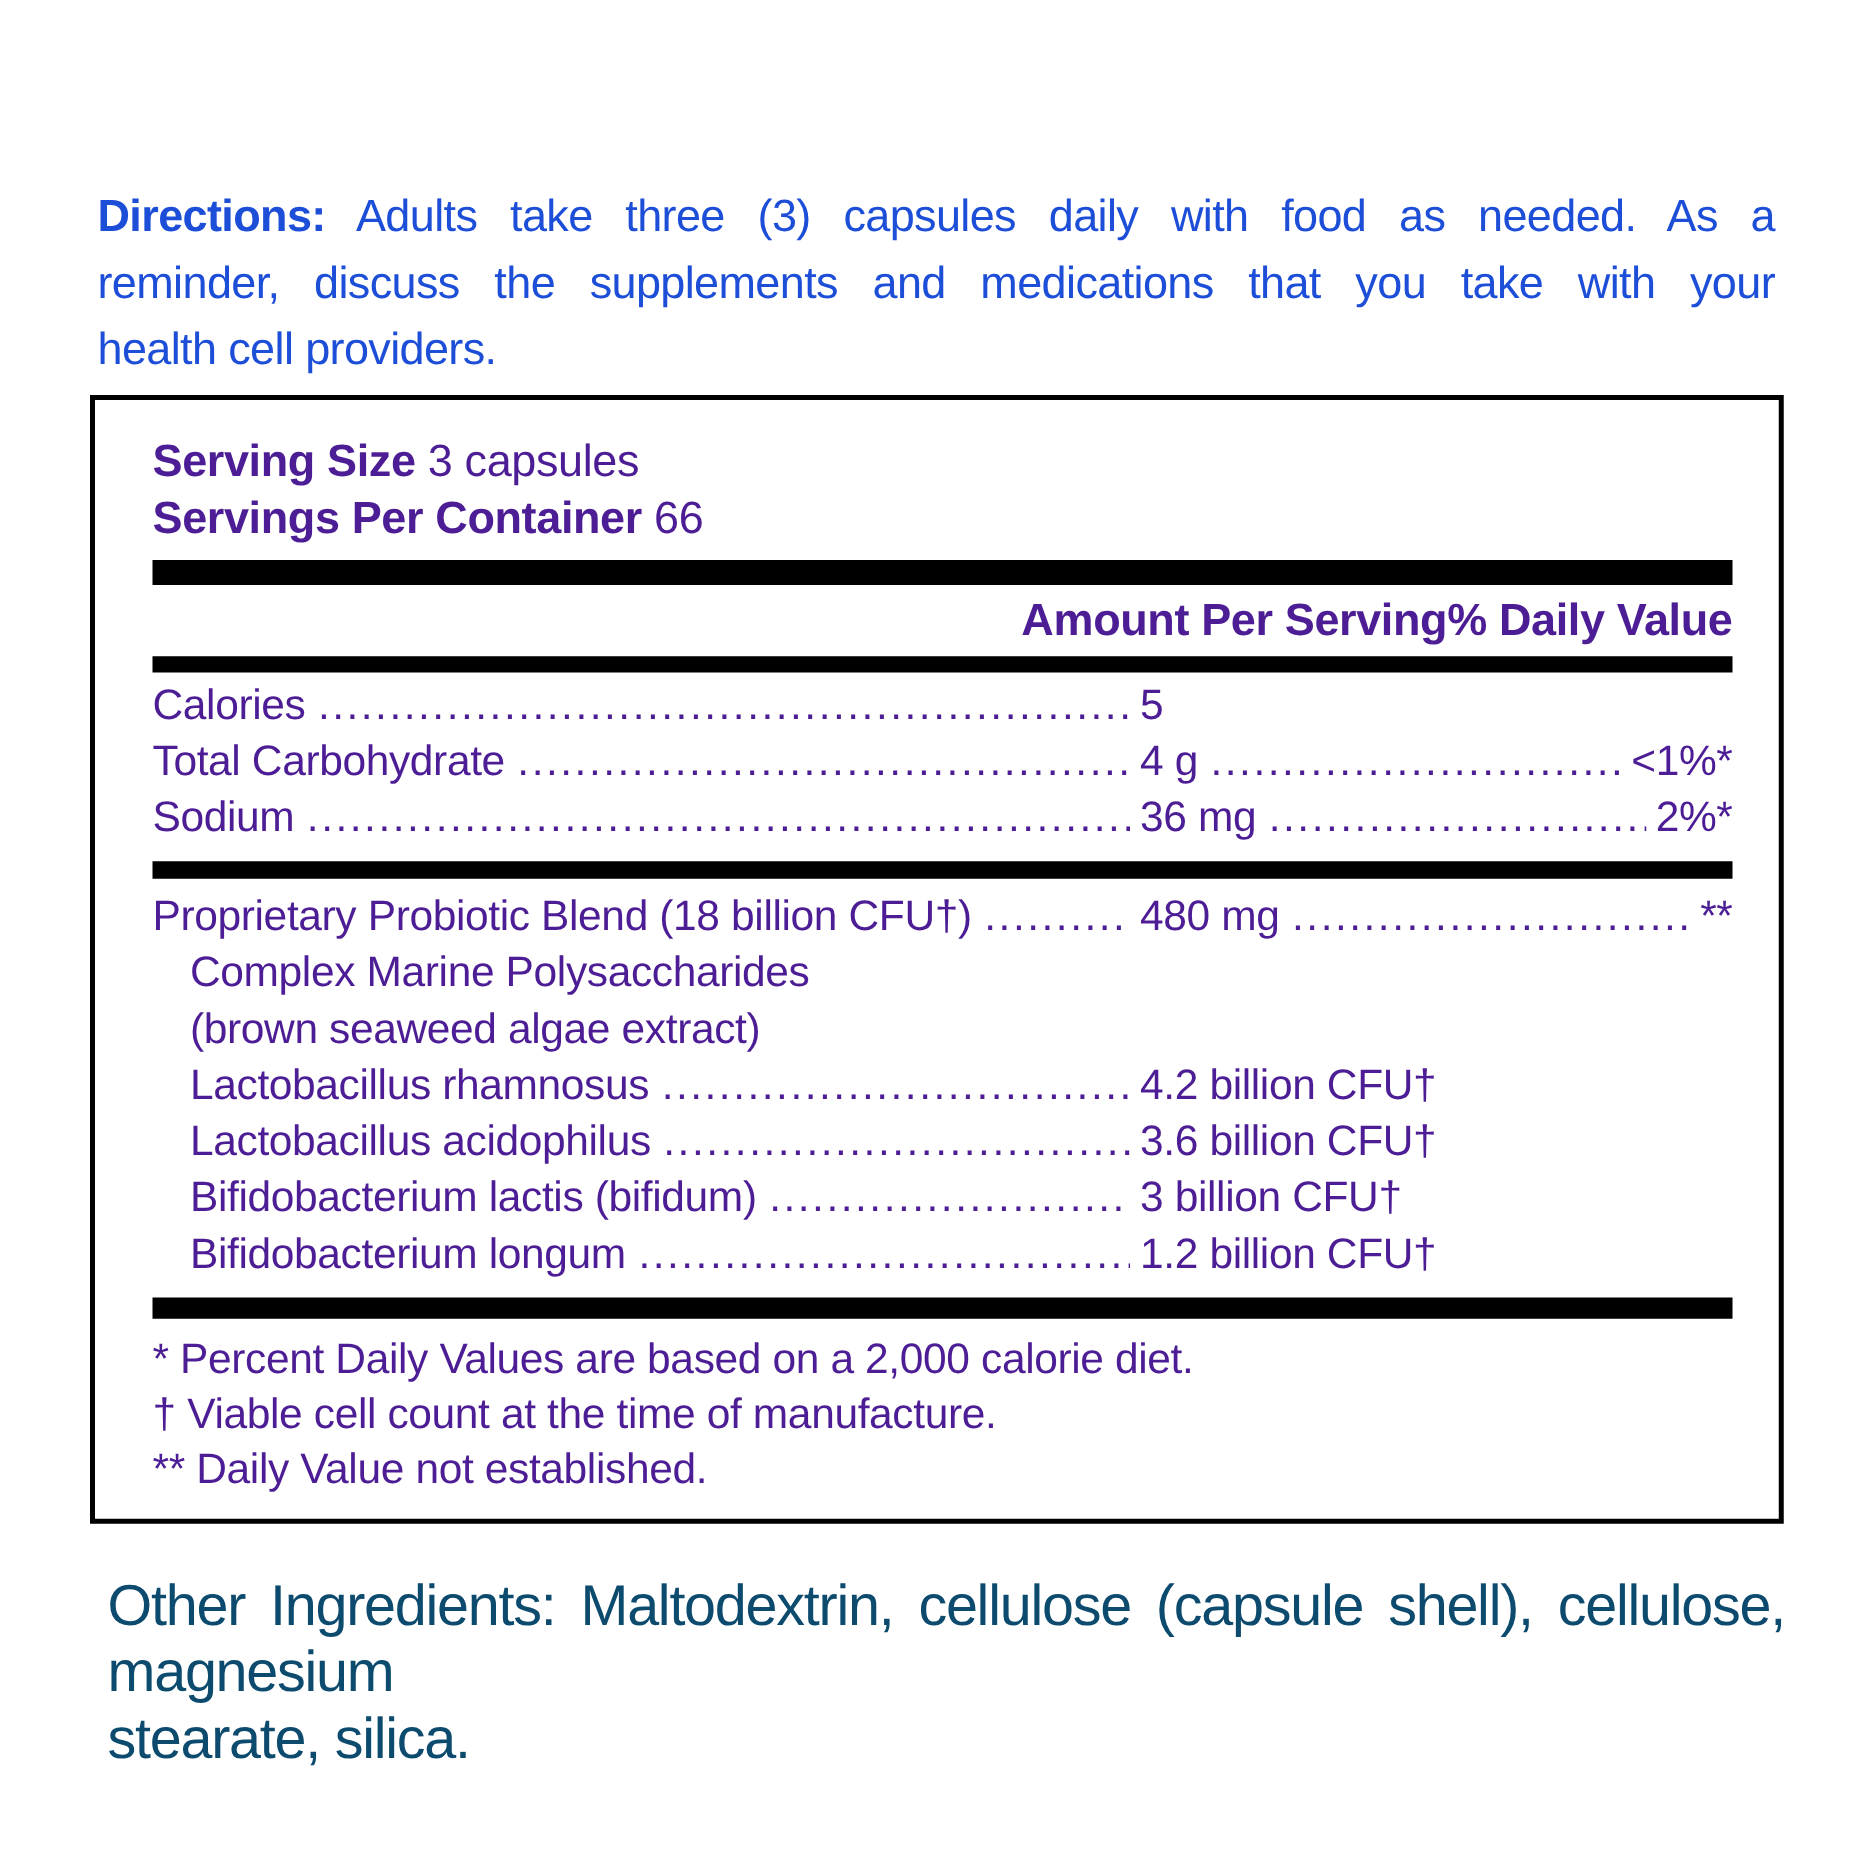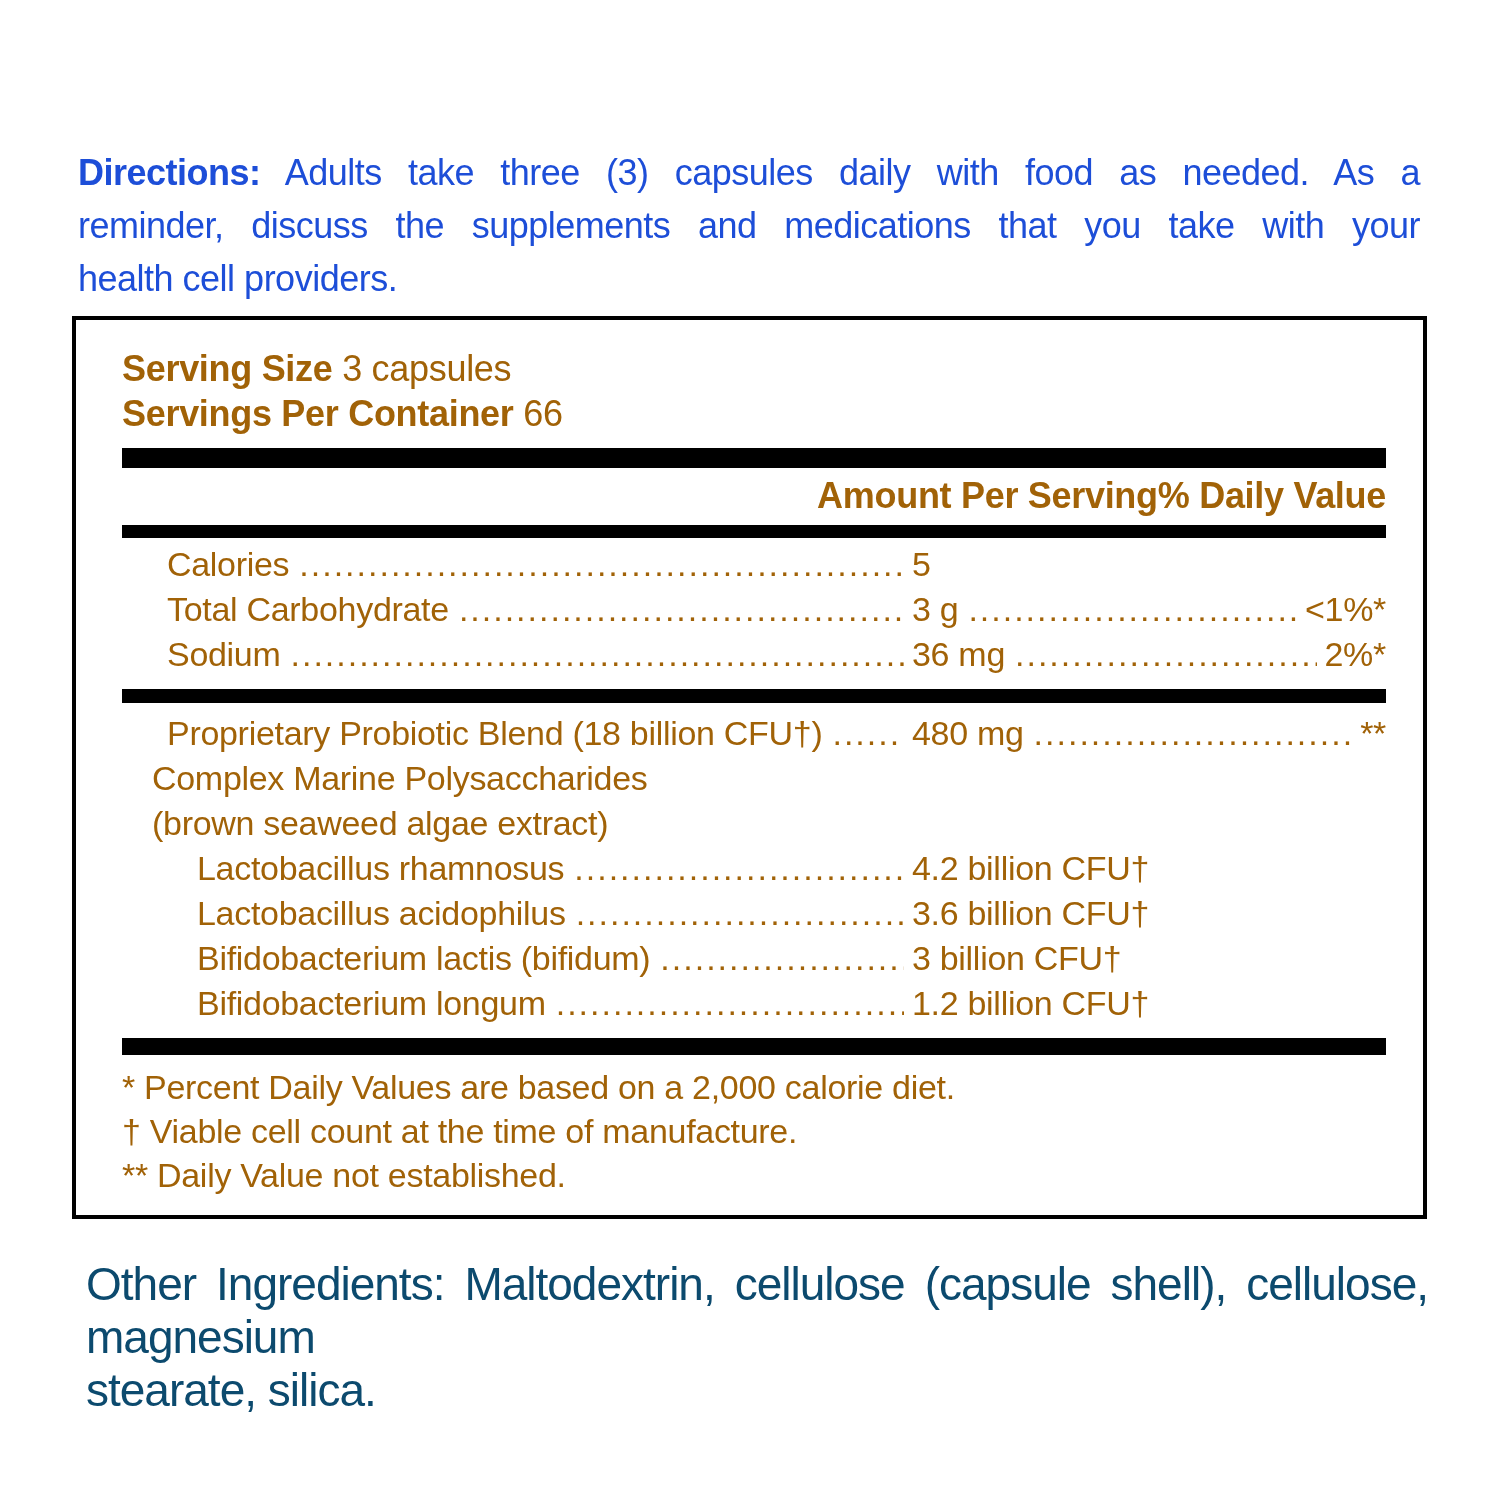--- a/index.html
+++ b/index.html
@@ -32,21 +32,21 @@
   .panel {
     position: absolute;
     left: 72px;
     top: 316px;
     width: 1355px;
     box-sizing: border-box;
     border: 4px solid #000;
     padding: 26px 37px 18px 46px;
     font-size: 34px;
     letter-spacing: -0.3px;
-    color: #a16207;
+    color: #4c1d95;
   }
   .serv-line { font-size: 36px; line-height: 45px; white-space: nowrap; }
   .bar { background: #000; }
   .bar-1 { height: 20px; margin-top: 12px; }
   .bar-2 { height: 13px; }
   .bar-3 { height: 14px; margin: 12px 0 8px; }
   .bar-4 { height: 17px; margin: 12px 0 8px; }
 
   .header-row {
     display: flex;
@@ -55,21 +55,21 @@
     font-weight: bold;
     font-size: 36px;
     padding: 5px 0 6px;
     line-height: 46px;
   }
 
   .rows-group { padding-top: 4px; }
 
   .frow { display: flex; align-items: baseline; line-height: 45px; }
   .fleft { width: 62.5%; min-width: 0; display: flex; align-items: baseline; box-sizing: border-box; }
-  .flabel { white-space: nowrap; margin-left: 45px; }
+  .flabel { white-space: nowrap; }
   .indent { padding-left: 30px; }
   .fdots {
     flex: 1;
     min-width: 0;
     overflow: hidden;
     white-space: nowrap;
     margin: 0 8px 0 10px;
   }
   .fdots::after {
     content: "........................................................................................................................";
@@ -132,21 +132,21 @@
             <span class="famount">5</span>
           </span>
       </div>
 
       <div class="frow">
         <span class="fleft">
             <span class="flabel">Total Carbohydrate</span>
             <span class="fdots"></span>
           </span>
         <span class="fright">
-            <span class="famount">3 g</span>
+            <span class="famount">4 g</span>
             <span class="fdots"></span>
             <span class="fpct">&lt;1%*</span>
           </span>
       </div>
 
       <div class="frow">
         <span class="fleft">
             <span class="flabel">Sodium</span>
             <span class="fdots"></span>
           </span>

